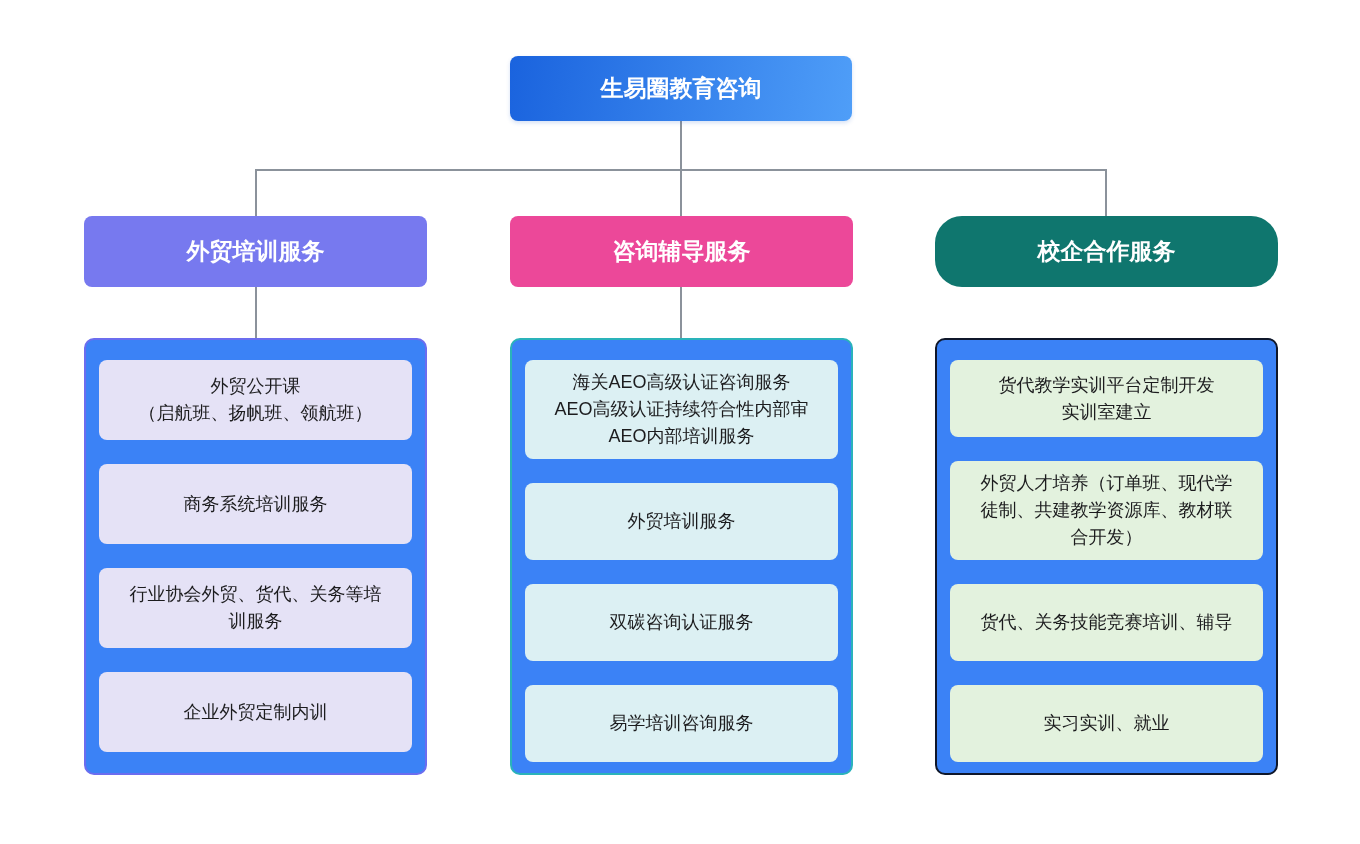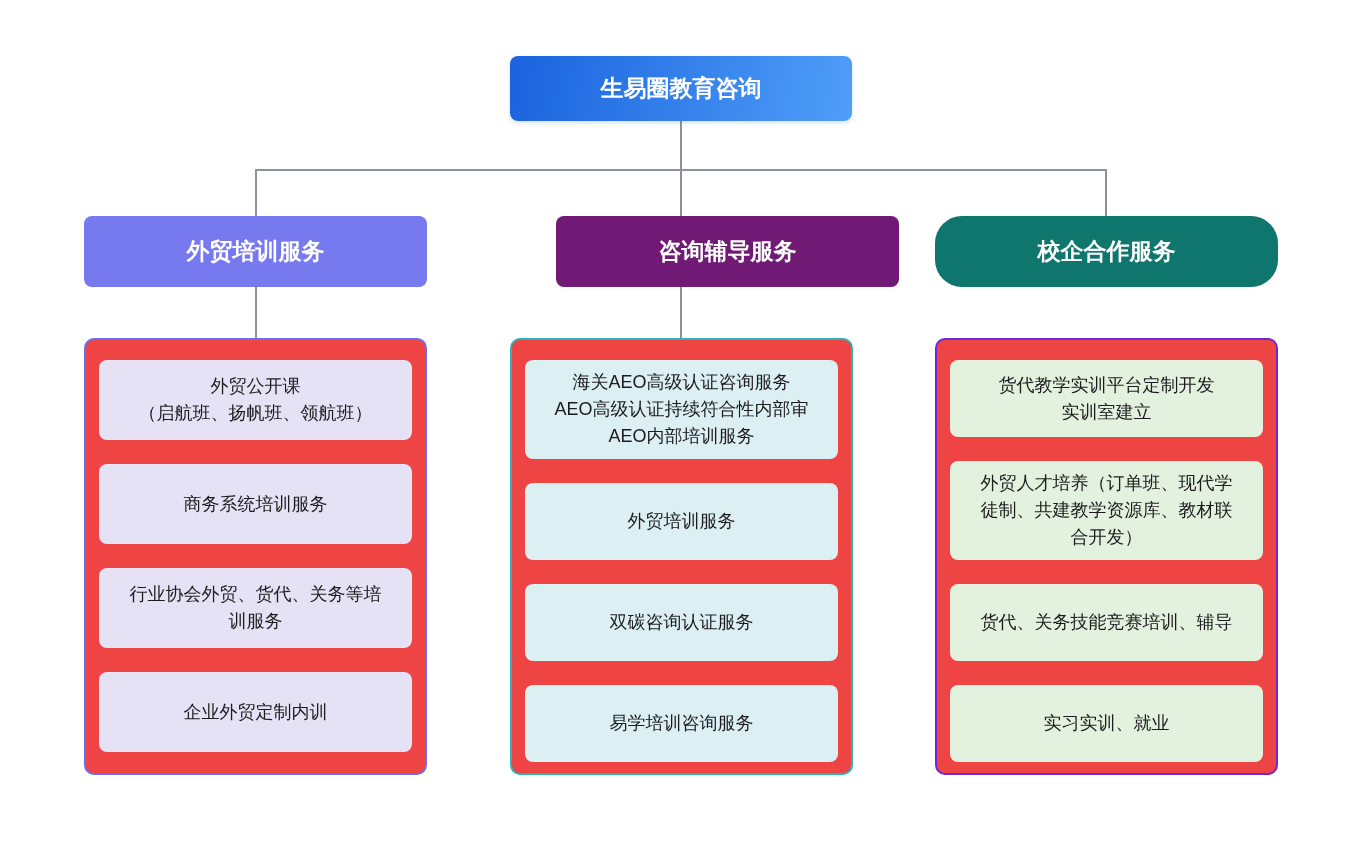--- a/index.html
+++ b/index.html
@@ -39,39 +39,39 @@
     left: 510px; top: 56px;
     width: 342px; height: 65px;
     background: linear-gradient(100deg, #1a63de 0%, #4f9ef8 100%);
     box-shadow: 0 2px 4px rgba(30,90,200,0.18);
   }
   .branch-header {
     top: 216px;
     width: 343px; height: 71px;
   }
   .bh-1 { left: 84px;  background: #7779ef; }
-  .bh-2 { left: 510px; background: #701a75; margin-left: 46px; }
+  .bh-2 { left: 510px; background: #ec4899; }
   .bh-3 { left: 935px; background: #0f766e; border-radius: 27px; }
 
   
   .panel {
     position: absolute;
     top: 338px;
     width: 343px; height: 437px;
-    background: #ef4444;
+    background: #3b82f6;
     border-radius: 10px;
     box-sizing: border-box;
     display: flex;
     flex-direction: column;
     gap: 24px;
     padding: 20px 13px;
   }
   .panel-1 { left: 84px;  border: 2px solid #6b6def; }
   .panel-2 { left: 510px; border: 2px solid #2ab3ba; }
-  .panel-3 { left: 935px; border: 2px solid #6d28d9; }
+  .panel-3 { left: 935px; border: 2px solid #0f172a; }
 
   .item {
     border-radius: 8px;
     min-height: 62px;
     box-sizing: border-box;
     display: flex;
     align-items: center;
     justify-content: center;
     text-align: center;
     padding: 9px 12px;

